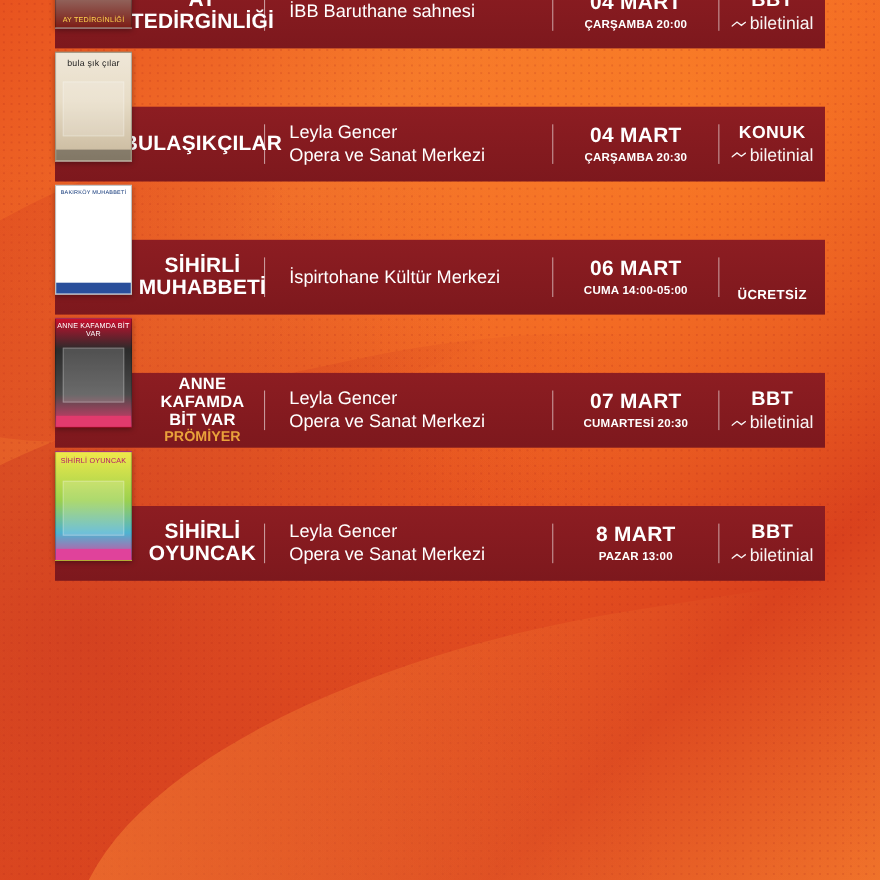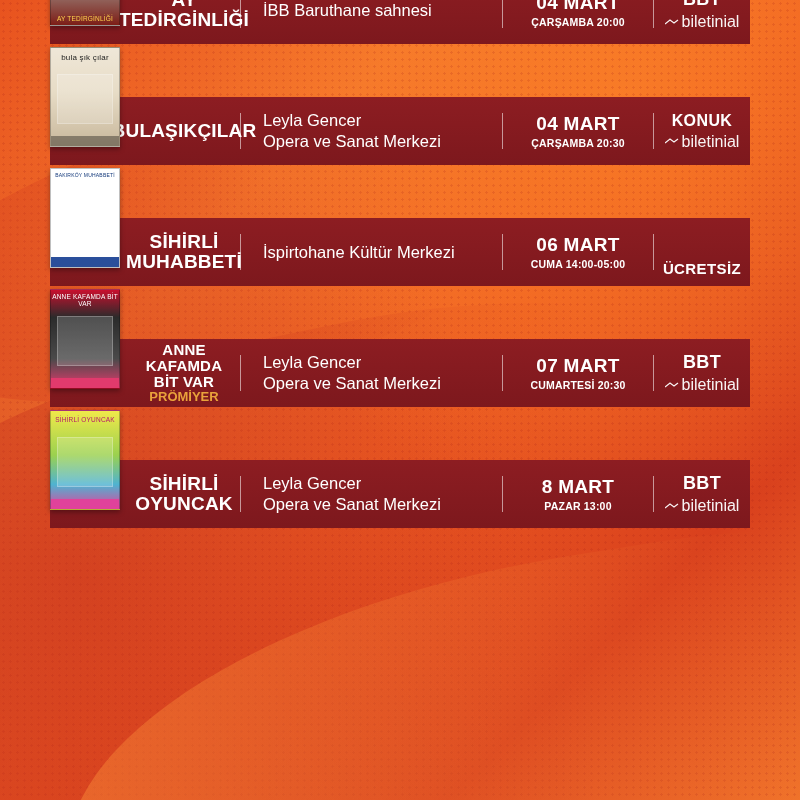--- a/index.html
+++ b/index.html
@@ -296,21 +296,21 @@
         <div>İspirtohane Kültür Merkezi</div>
         <div></div>
       </div>
       <div class="divider"></div>
       <div class="cell-date">
         <div class="d-main">06 MART</div>
         <div class="d-sub">CUMA 14:00-05:00</div>
       </div>
       <div class="divider"></div>
       <div class="cell-tag">
-        <div class="tag-main wide" style="font-size:15px;margin-top:32px;">ÜCRETSİZ</div>
+        <div class="tag-main wide" style="font-size:12px;margin-top:32px;">ÜCRETSİZ</div>
       </div>
     </div>
 
     <div class="row">
       <div class="thumb th4">
         <div class="t-label">ANNE KAFAMDA BİT VAR</div>
         <div class="t-faces"></div>
         <div class="t-strip" style="background:#e23a6d;"></div>
       </div>
       <div class="cell-title small">

